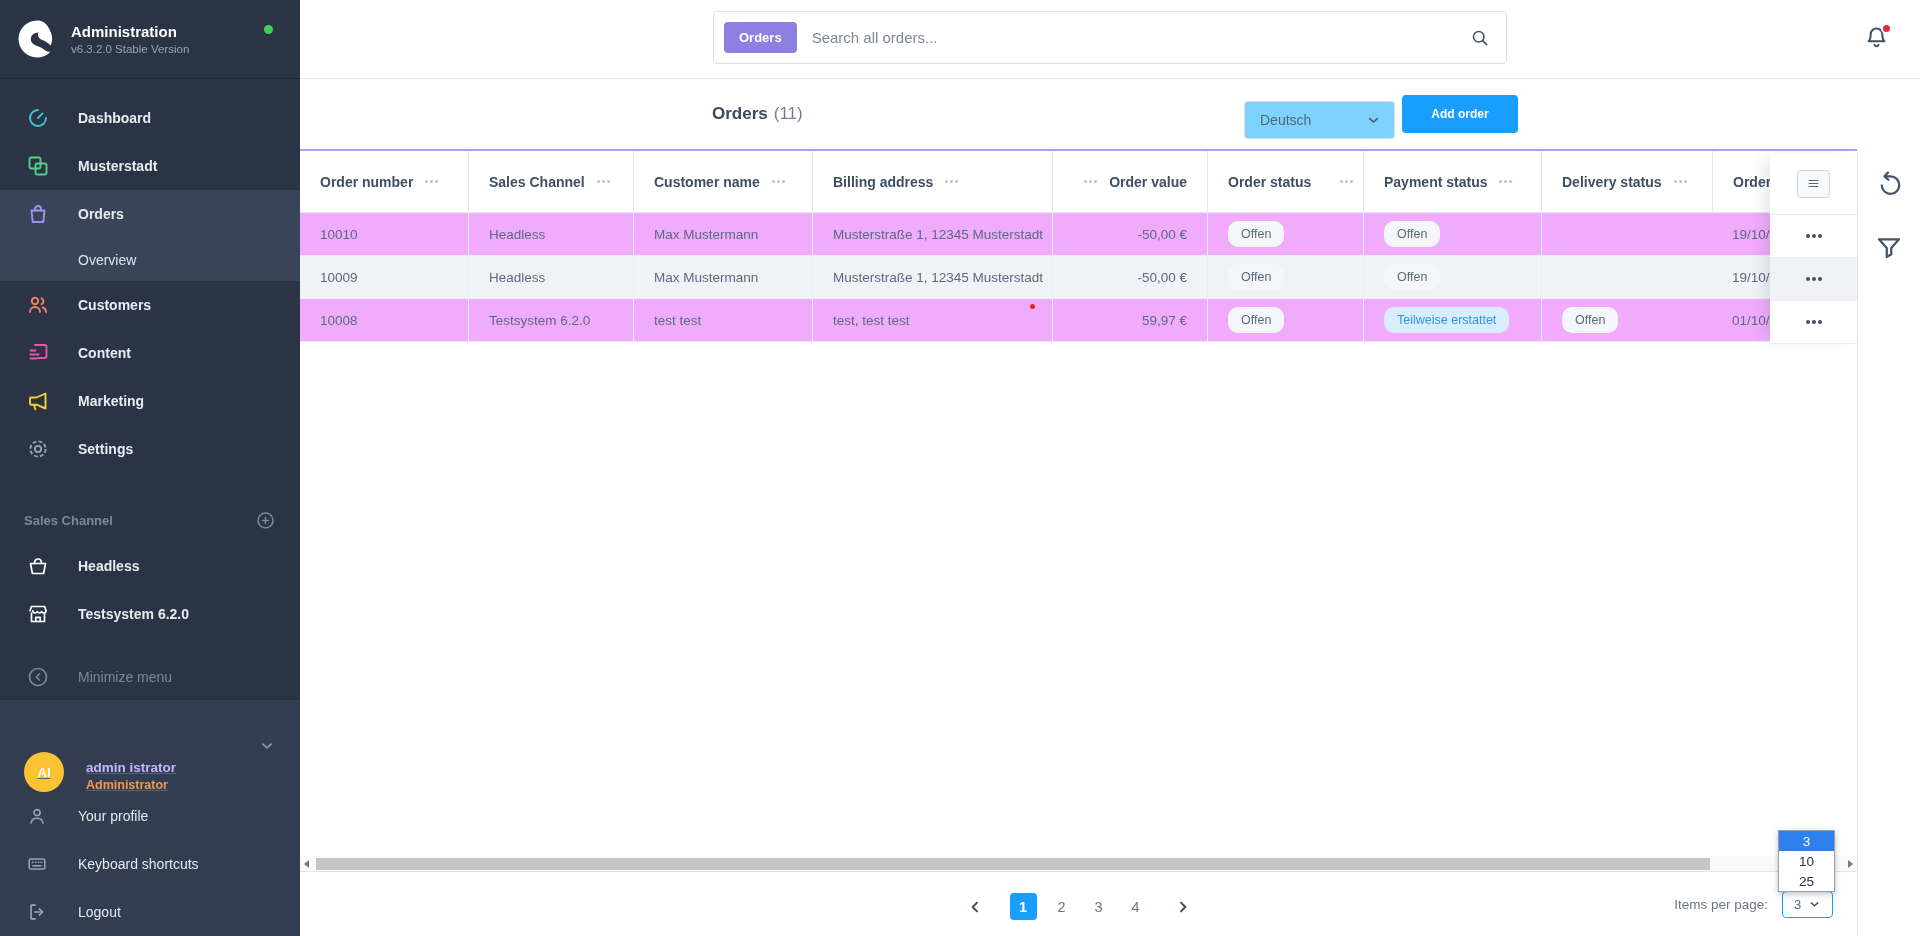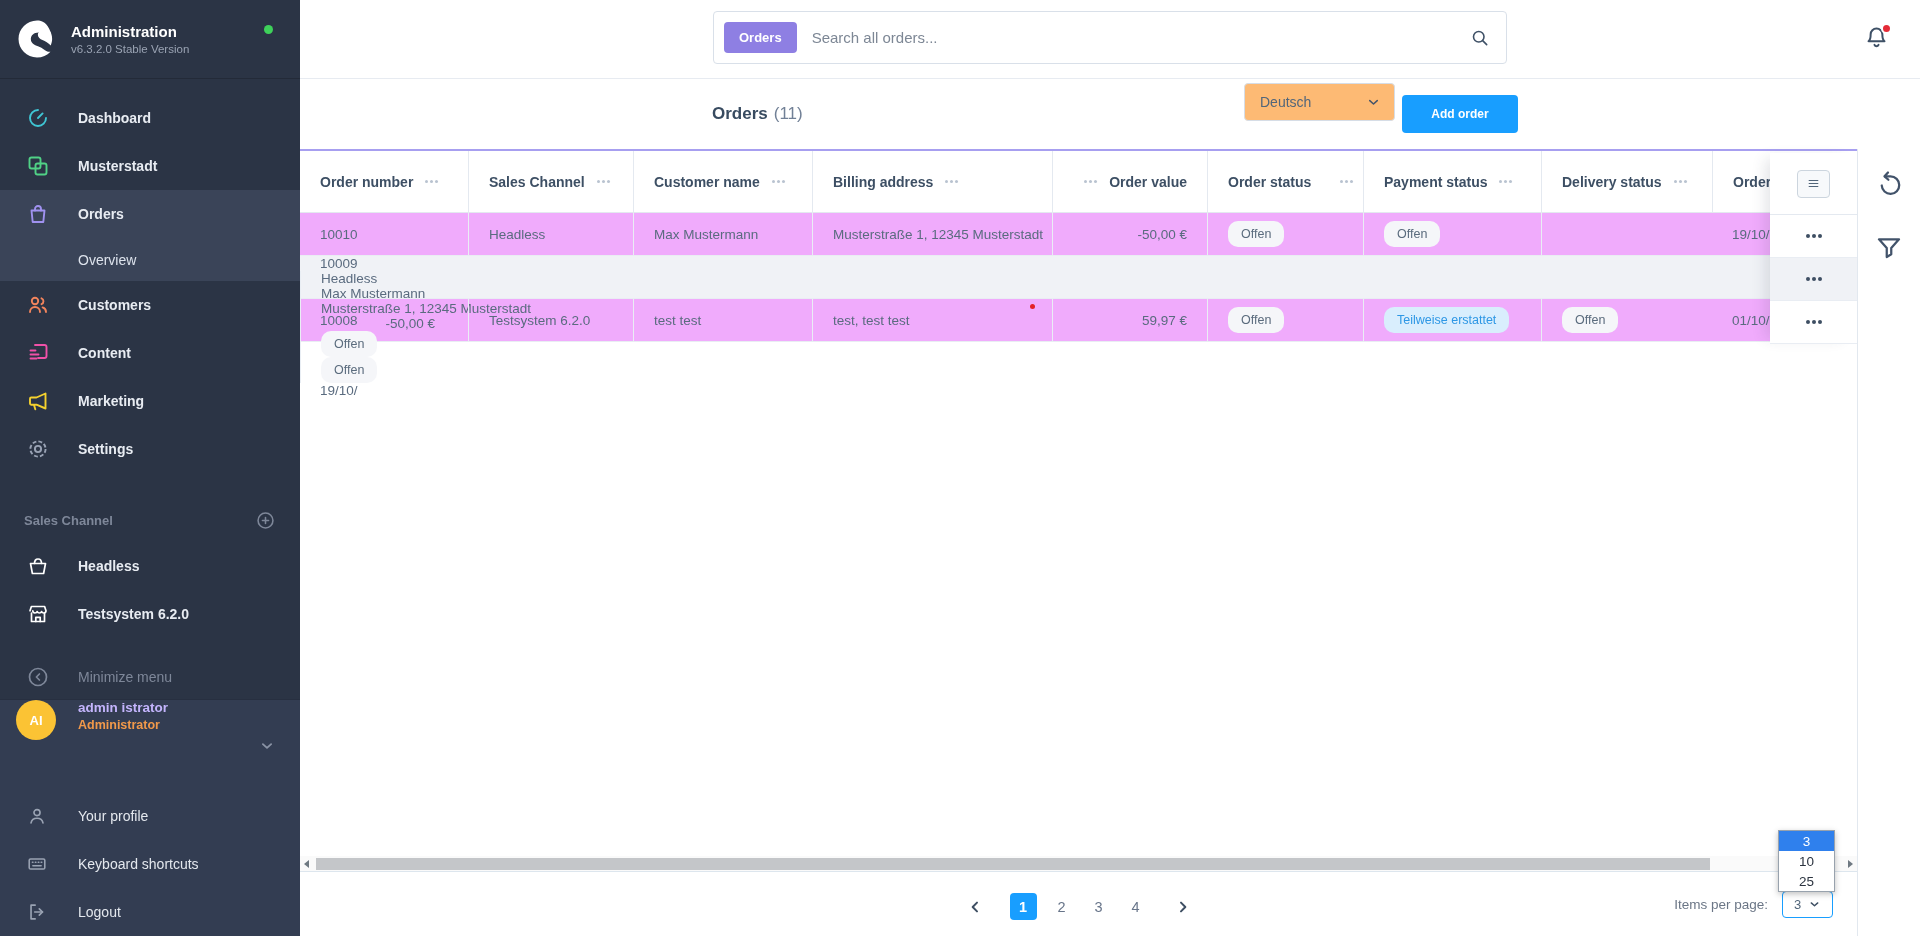--- a/index.html
+++ b/index.html
@@ -29,21 +29,21 @@
   .ico-settings { color:#9aa3b5; } .ico-white { color:#fff; } .ico-gray { color:#7e8799; }
 
   .sc-head { position:absolute; top:498px; left:0; right:0; height:44px; display:flex; align-items:center; justify-content:space-between; padding:0 24px; }
   .sc-head-label { color:#7e8799; font-weight:700; font-size:13px; }
   .sc-items { position:absolute; top:542px; left:0; right:0; }
   .minimize { position:absolute; top:655px; left:0; right:0; height:44px; display:flex; align-items:center; padding-left:26px; cursor:pointer; }
   .minimize .ico { width:24px; height:24px; margin-right:28px; }
   .minimize-label { color:#7e8799; font-size:14px; }
 
   .sb-footer { position:absolute; top:699px; bottom:0; left:0; right:0; background:#333d52; border-top:1px solid rgba(0,0,0,.22); }
-  .user-row { height:92px; display:flex; align-items:flex-start; padding:0 16px; position:relative; cursor:pointer; }
+  .user-row { height:92px; display:flex; align-items:flex-end; padding:0 24px; position:relative; cursor:pointer;text-decoration:underline; }
   .avatar { width:40px; height:40px; border-radius:50%; background:#fbc334; color:#fff; font-weight:700; font-size:13px; display:flex; align-items:center; justify-content:center; margin-right:22px; }
   .user-name { color:#c4b5fd; font-weight:700; font-size:13.5px; }
   .user-role { color:#f2994a; font-weight:700; font-size:12.5px; margin-top:3px; }
   .user-chevron { position:absolute; right:24px; top:37px; width:18px; height:18px; color:#8a93a5; }
   .footer-item { height:48px; display:flex; align-items:center; padding-left:26px; cursor:pointer; }
   .footer-item .ico { width:22px; height:22px; margin-right:30px; color:#9aa3b3; }
   .footer-label { color:#e4e8ee; font-size:14px; }
 
   
   .main { position:relative; width:1620px; height:936px; background:#fff; }
@@ -55,38 +55,38 @@
   .search input::placeholder { color:#7d8795; }
   .search-glass { width:20px; height:20px; color:#3e5066; cursor:pointer; }
   .bell-wrap { position:absolute; left:1563px; top:24px; width:30px; height:30px; cursor:pointer; }
   .bell-wrap svg { width:27px; height:27px; color:#3e5066; }
   .bell-dot { position:absolute; right:1px; top:-1px; width:11px; height:11px; border-radius:50%; background:#e52b37; border:2px solid #fff; }
 
   .smartbar { position:relative; height:70px; background:#fff; }
   .title-row { position:absolute; left:412px; top:0; height:70px; display:flex; align-items:center; }
   .page-title { font-size:17px; font-weight:700; color:#384b60; }
   .page-count { font-size:17px; color:#718096; margin-left:6px; }
-  .lang-select { position:absolute; left:944px; top:4px; width:151px; height:38px; border:1px solid #d6dde6; border-radius:4px; background:#fdba74; display:flex; align-items:center; justify-content:space-between; padding:0 13px 0 15px; font-size:14px; color:#52667a; cursor:pointer; }
+  .lang-select { position:absolute; left:944px; top:22px; width:151px; height:38px; border:1px solid #d6dde6; border-radius:4px; background:#7dd3fc; display:flex; align-items:center; justify-content:space-between; padding:0 13px 0 15px; font-size:14px; color:#52667a; cursor:pointer; }
   .lang-select svg { width:15px; height:15px; color:#44546a; }
   .add-btn { position:absolute; left:1102px; top:16px; width:116px; height:38px; background:#189eff; border:none; border-radius:4px; color:#fff; font-weight:700; font-size:12px; font-family:"Liberation Sans",sans-serif; cursor:pointer; }
 
   .content { position:relative; height:787px; background:#fff; }
 
   
   .grid { position:absolute; left:0; top:0; width:1557px; border-top:2px solid #a79ff0; background:#fff; }
   .grid-header { display:flex; height:62px; }
   .hcell { display:flex; align-items:center; padding-left:20px; border-left:1px solid #e4e9f0; border-bottom:1px solid #e4e9f0; font-size:14px; font-weight:700; color:#3d4f64; white-space:nowrap; overflow:hidden; flex-shrink:0; }
   .hcell:first-child { border-left:none; }
   .hcell .dots3 { margin-left:12px; }
   .hcell.right { justify-content:flex-end; padding-right:20px; }
   .hcell.right .dots3 { margin-left:0; margin-right:12px; order:-1; }
   .dots3 { width:13px; height:3px; position:relative; flex-shrink:0; cursor:pointer; }
   .dots3::before { content:""; position:absolute; left:0; top:0; width:3px; height:3px; border-radius:50%; background:#b9c3d0; box-shadow:5px 0 0 #b9c3d0, 10px 0 0 #b9c3d0; }
   .grid-row { display:flex; height:43px; border-bottom:1px solid #e9edf3; font-size:13.5px; color:#5a6b7f; background:#f0abfc; }
-  .grid-row.alt { background:#f0f2f6;flex-direction:column; }
+  .grid-row.alt { background:#f0f2f6; }
   .cell { display:flex; align-items:center; padding-left:20px; border-left:1px solid #e9eef4; white-space:nowrap; overflow:hidden; position:relative; flex-shrink:0; }
   .cell:first-child { border-left:none; }
   .cell.num { justify-content:flex-end; padding-right:20px; padding-left:0; }
   .c0{width:168px;} .c1{width:165px;} .c2{width:179px;} .c3{width:240px;} .c4{width:155px;}
   .c5{width:156px;gap:17px;} .c6{width:178px;} .c7{width:171px;} .c8{width:145px;border-left:none!important;}
   .hcell.c8{border-left:1px solid #e4e9f0!important;}
   .pill { background:#f5f6f9; border-radius:10px; padding:6px 13px; font-size:12.5px; color:#5a6b7d; }
   .pill.info { background:#d9eefd; color:#2d97e5; }
   .red-dot { position:absolute; top:5px; right:17px; width:5px; height:5px; border-radius:50%; background:#e32226; }
 

